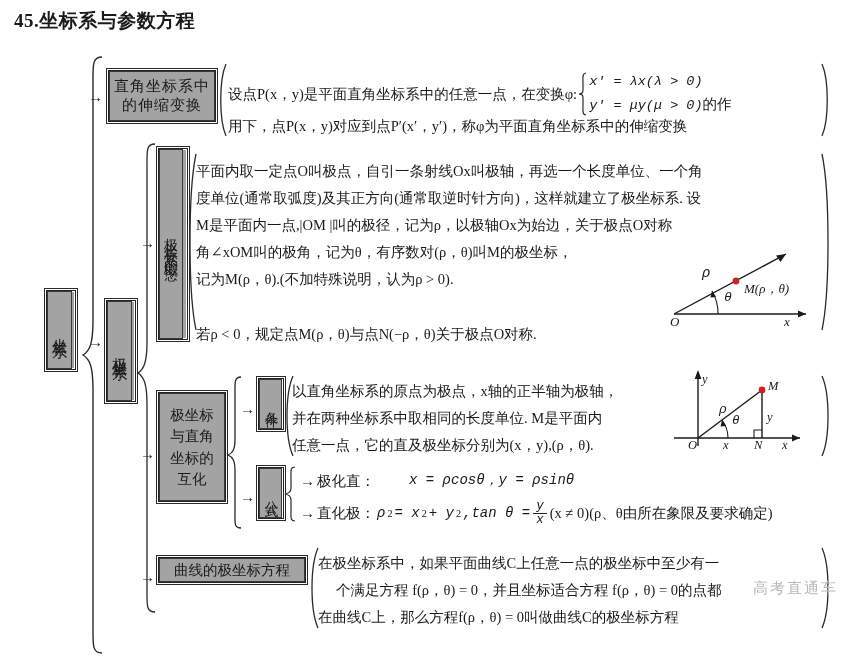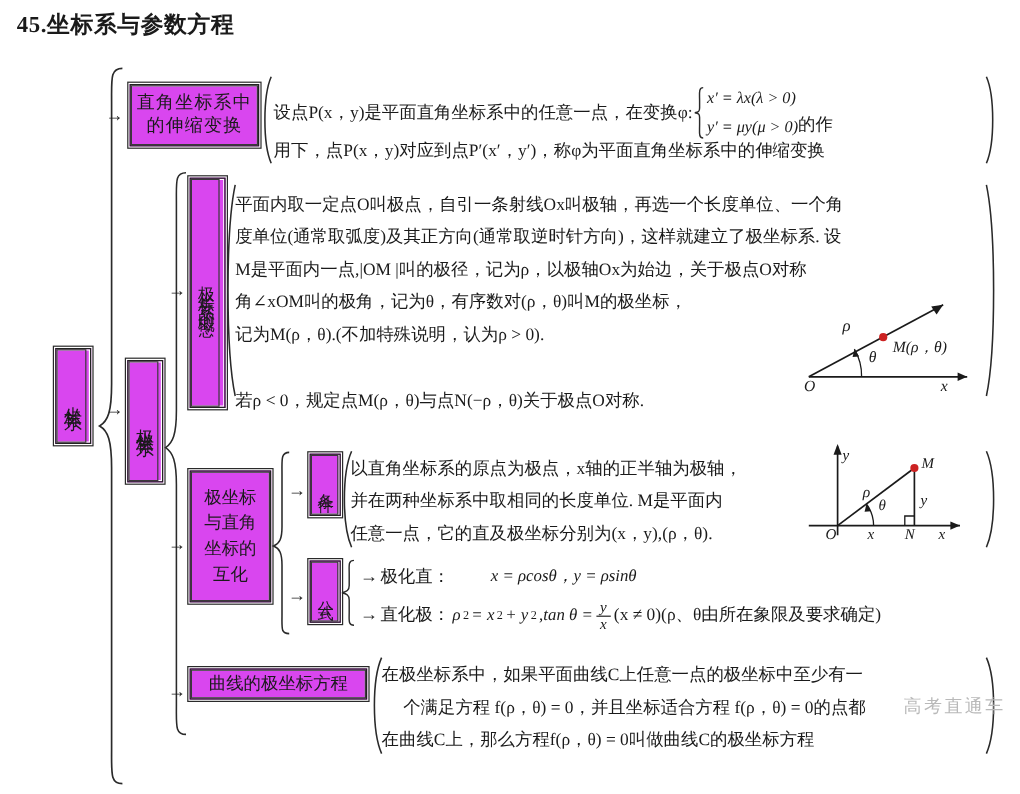--- a/index.html
+++ b/index.html
@@ -21,35 +21,35 @@
     font-family: "Liberation Serif","DejaVu Serif",serif;
   }
 
   
   .abs { position: absolute; }
   .box {
     border: 1px solid #222;
     box-shadow: 0 0 0 1px #fff inset;
     outline: 1px solid #2a2a2a;
     outline-offset: 1px;
-    background: #d946ef;
+    background: #a3a3a3;
     text-align: center;
     line-height: 1.25;
   }
   .box-inner { border:1px solid #3a3a3a; padding:2px 4px; }
   .vbox {
     writing-mode: vertical-rl;
     text-orientation: upright;
     letter-spacing: 4px;
     padding: 4px 2px;
   }
   .arrow { font-size: 15px; line-height: 1; }
   .txt { font-size: 14.5px; line-height: 1.55; }
   i.v { font-style: italic; font-family: "Liberation Serif","DejaVu Serif",serif; }
-  .gk { font-family: Liberation Serif, serif; font-style: italic; }
+  .gk { font-family: Liberation Mono, monospace; font-style: italic; }
 
   
   .brace svg { display:block; }
 
   
   .frac { display:inline-block; vertical-align:middle; text-align:center; font-size:12.5px; line-height:1.05; margin:0 1px; }
   .frac .num { display:block; border-bottom:1px solid #222; padding:0 3px; }
   .frac .den { display:block; padding:0 3px; }
 
   

